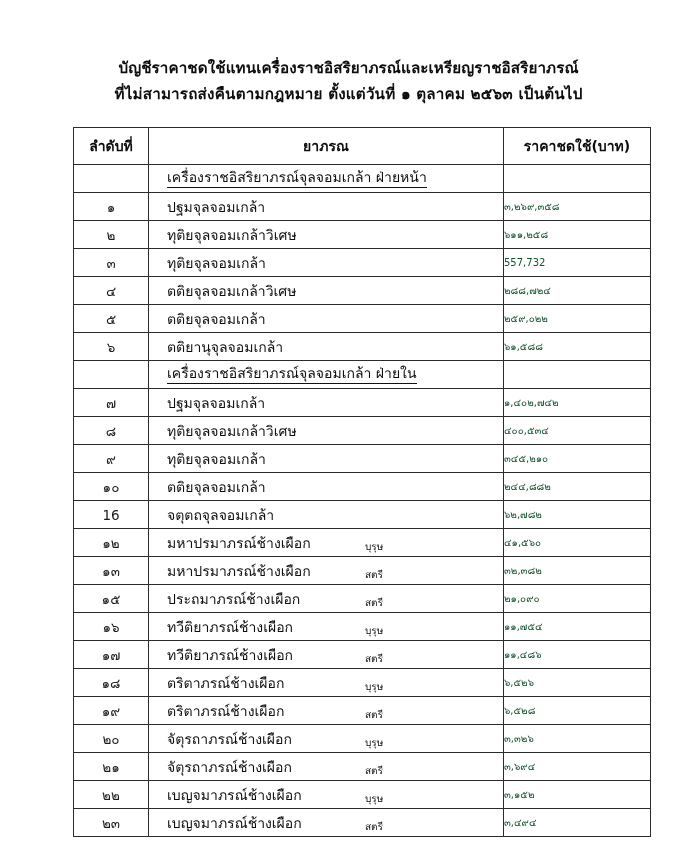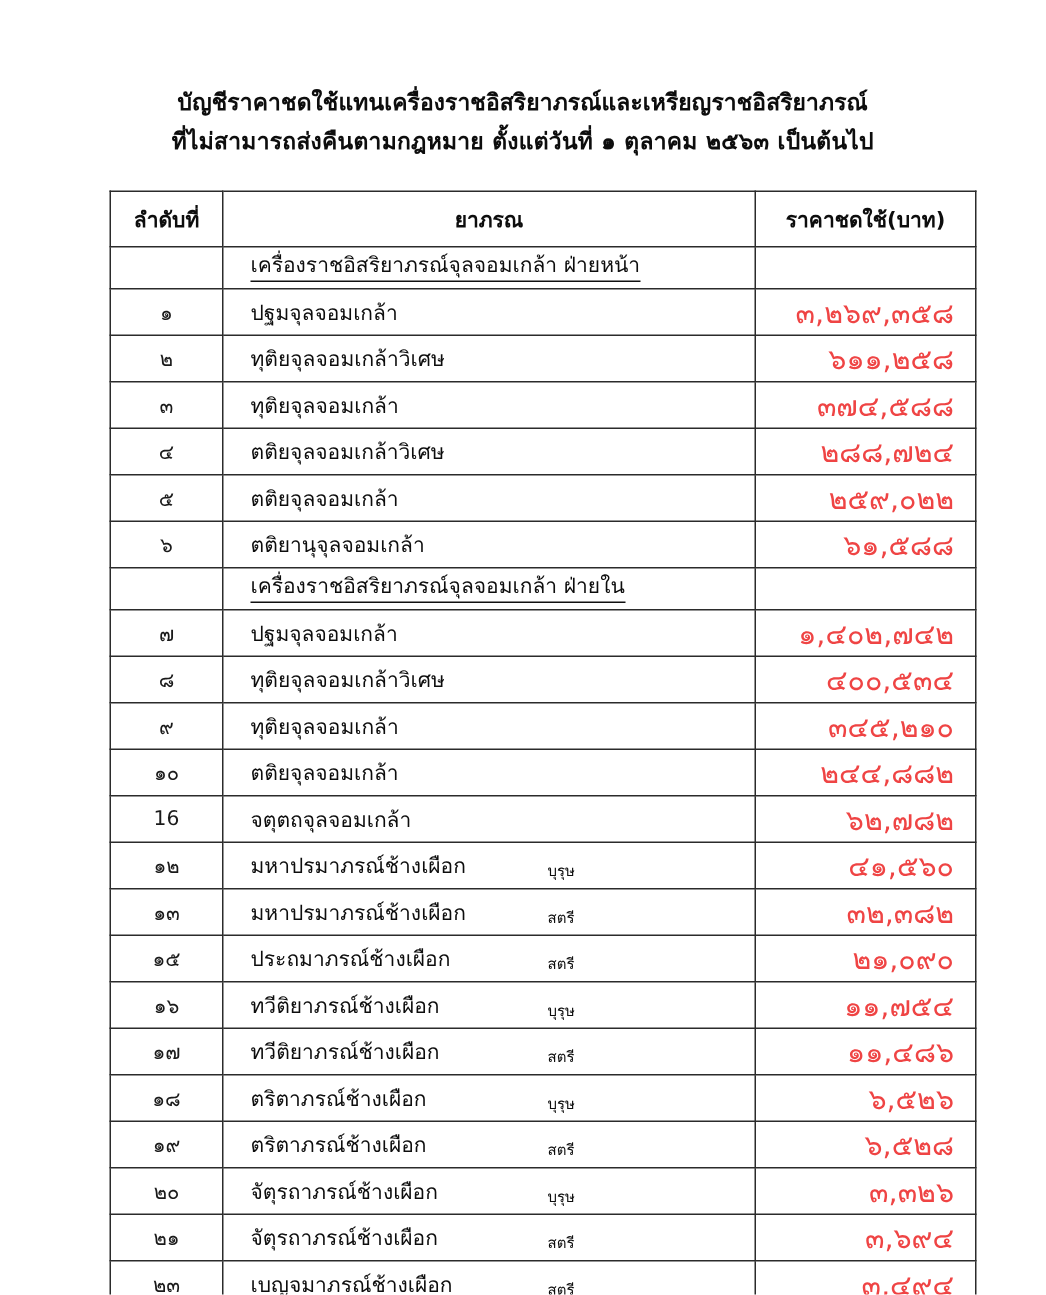--- a/index.html
+++ b/index.html
@@ -79,23 +79,23 @@
     font-size: 13.5px;
     color: #1a1a1a;
   }
   .cell-item {
     font-size: 14px;
     color: #0d0d0d;
     padding-left: 18px !important;
     position: relative;
   }
   .cell-price {
-    text-align: right;
-    font-size: 19px;
-    color: #ef4444;
+    text-align: left;
+    font-size: 10px;
+    color: #14532d;
     padding-right: 14px !important;
   }
   .section-label {
     display: inline-block;
     border-bottom: 1.5px solid #111;
     padding-bottom: 1px;
     line-height: 1.25;
   }
 
   
@@ -160,21 +160,21 @@
             </td>
             <td class="cell-price">๖๑๑,๒๕๘</td>
           </tr>
           <tr>
             <td class="cell-seq">๓</td>
             <td class="cell-item">
               <span class="item-inner">
                 <span class="item-name">ทุติยจุลจอมเกล้า</span>
               </span>
             </td>
-            <td class="cell-price">๓๗๔,๕๘๘</td>
+            <td class="cell-price">557,732</td>
           </tr>
           <tr>
             <td class="cell-seq">๔</td>
             <td class="cell-item">
               <span class="item-inner">
                 <span class="item-name">ตติยจุลจอมเกล้าวิเศษ</span>
               </span>
             </td>
             <td class="cell-price">๒๘๘,๗๒๔</td>
           </tr>
@@ -330,20 +330,30 @@
             <td class="cell-seq">๒๑</td>
             <td class="cell-item">
               <span class="item-inner">
                 <span class="item-name">จัตุรถาภรณ์ช้างเผือก</span>
                 <span class="item-qual">สตรี</span>
               </span>
             </td>
             <td class="cell-price">๓,๖๙๔</td>
           </tr>
           <tr>
+            <td class="cell-seq">๒๒</td>
+            <td class="cell-item">
+              <span class="item-inner">
+                <span class="item-name">เบญจมาภรณ์ช้างเผือก</span>
+                <span class="item-qual">บุรุษ</span>
+              </span>
+            </td>
+            <td class="cell-price">๓,๑๕๒</td>
+          </tr>
+          <tr>
             <td class="cell-seq">๒๓</td>
             <td class="cell-item">
               <span class="item-inner">
                 <span class="item-name">เบญจมาภรณ์ช้างเผือก</span>
                 <span class="item-qual">สตรี</span>
               </span>
             </td>
             <td class="cell-price">๓,๔๙๔</td>
           </tr>
         </tbody>

